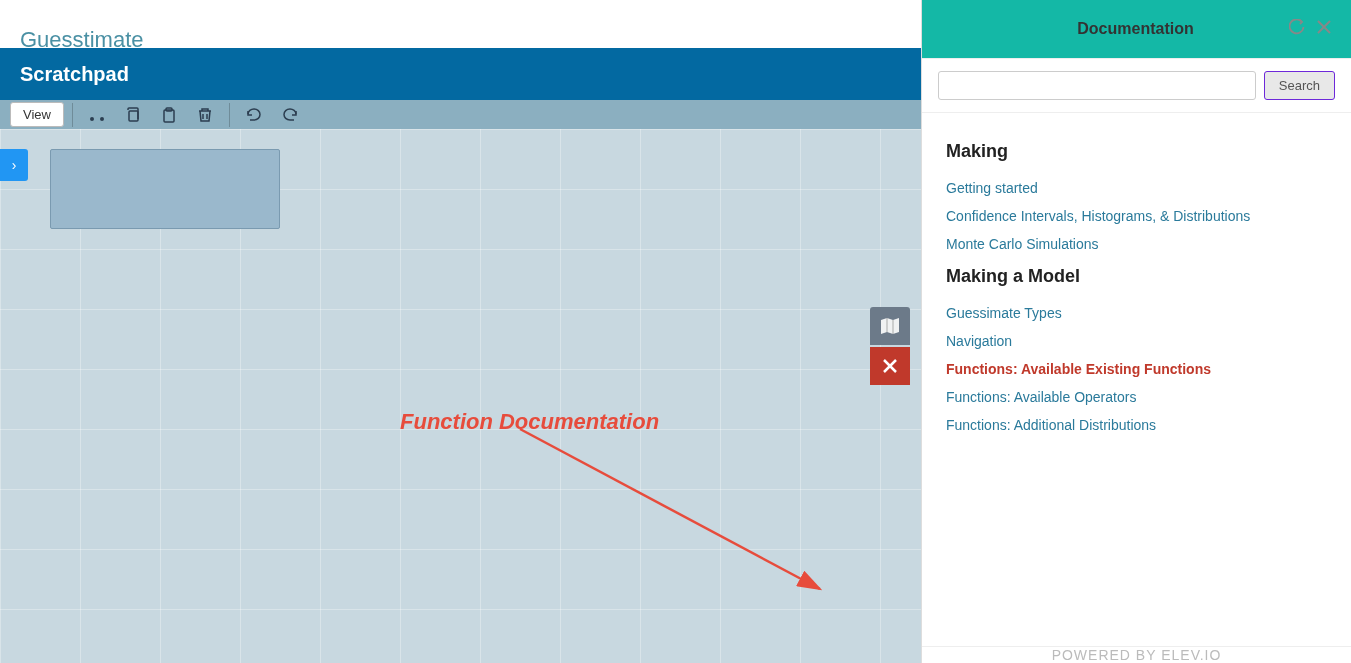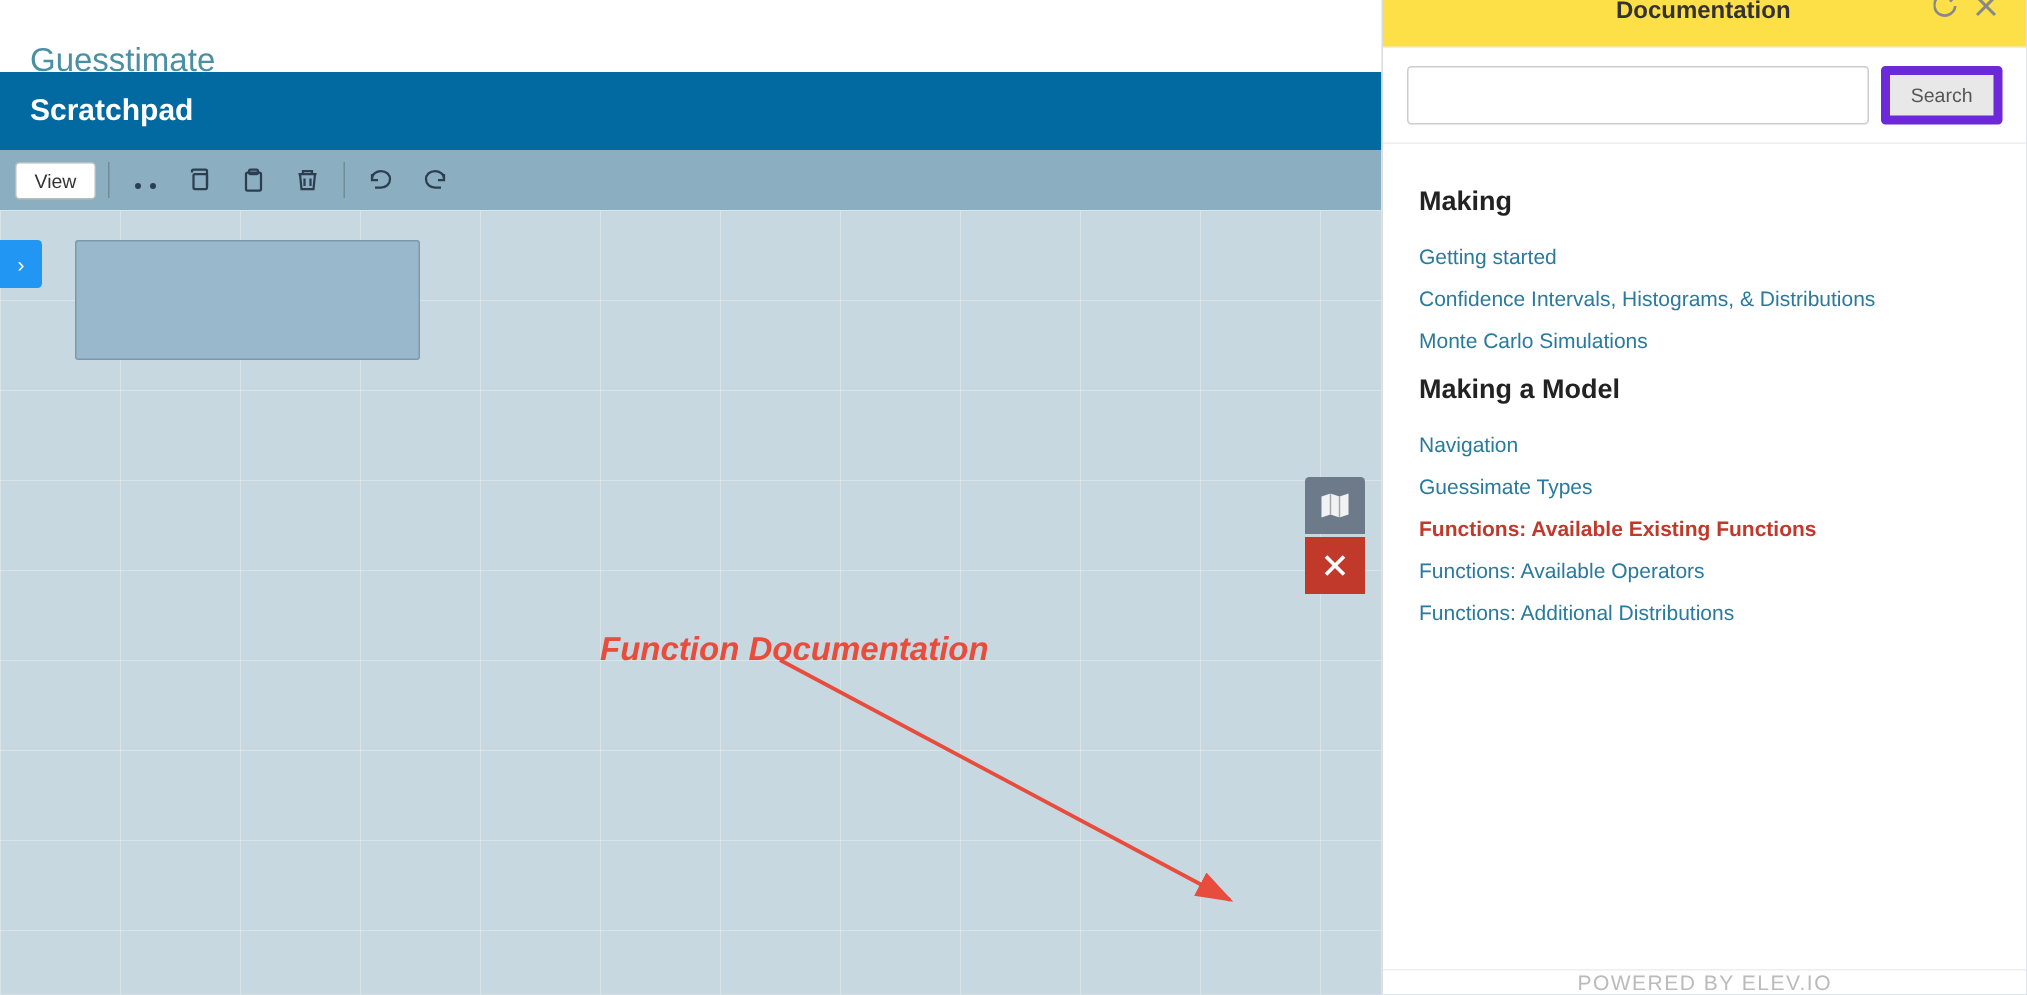--- a/index.html
+++ b/index.html
@@ -12,21 +12,21 @@
 
     
     .app-header { background: white; padding: 8px 20px; display: flex; align-items: center; height: 48px; }
     .app-title { font-size: 22px; color: #4a90a4; font-weight: 400; margin-top: 32px; }
 
     
     .scratchpad-header { background: #0369a1; padding: 0 20px; height: 52px; display: flex; align-items: center; }
     .scratchpad-title { color: white; font-size: 20px; font-weight: 600; }
 
     
-    .toolbar { background: #8bafc0; padding: 0 10px; height: 40px; display: flex; align-items: center; gap: 4px; }
+    .toolbar { background: #8bafc0; padding: 0 10px; height: 29px; display: flex; align-items: center; gap: 4px; }
     .toolbar-btn { background: none; border: none; cursor: pointer; padding: 4px 8px; color: #2c3e50; font-size: 14px; border-radius: 3px; display: flex; align-items: center; }
     .toolbar-divider { width: 1px; height: 24px; background: rgba(0,0,0,0.2); margin: 0 4px; }
     .view-btn { background: white; border: 1px solid #bbb; padding: 4px 12px; font-size: 13px; color: #333; border-radius: 3px; cursor: pointer; }
 
     
     .canvas-area { flex: 1; position: relative; overflow: hidden; }
     .grid-bg {
       width: 100%; height: 100%;
       background-color: #c8d8e0;
       background-image:
@@ -49,28 +49,28 @@
     .popup-close-btn { width: 40px; height: 38px; background: #c0392b; border: none; cursor: pointer; display: flex; align-items: center; justify-content: center; }
     .popup-map-btn svg, .popup-close-btn svg { fill: white; }
 
     
     .annotation { position: absolute; top: 280px; left: 400px; pointer-events: none; }
     .annotation-text { color: #e74c3c; font-size: 22px; font-weight: 700; font-style: italic; position: absolute; top: 0; left: 0; white-space: nowrap; }
 
     
     .doc-panel { width: 430px; background: white; border-left: 1px solid #ddd; display: flex; flex-direction: column; height: 663px; }
 
-    .doc-panel-header { background: #fde047; padding: 14px 20px; display: flex; align-items: flex-end; justify-content: space-between; border-bottom: 1px solid #eee; height: 32px; }
+    .doc-panel-header { background: #14b8a6; padding: 14px 20px; display: flex; align-items: center; justify-content: space-between; border-bottom: 1px solid #eee; height: 59px; }
     .doc-panel-title { font-size: 16px; font-weight: 600; color: #333; text-align: center; flex: 1; }
     .doc-panel-actions { display: flex; gap: 12px; align-items: center; }
     .doc-panel-action-btn { background: none; border: none; cursor: pointer; color: #888; font-size: 16px; }
 
     .doc-search-area { padding: 12px 16px; border-bottom: 1px solid #eee; display: flex; gap: 8px; }
     .doc-search-input { flex: 1; border: 1px solid #ccc; border-radius: 3px; padding: 6px 10px; font-size: 13px; outline: none; }
-    .doc-search-btn { background: #e8e8e8; border: 6px solid #6d28d9; border-radius: 3px; padding: 6px 14px; font-size: 13px; cursor: pointer; color: #555; }
+    .doc-search-btn { background: #e8e8e8; border: 1px solid #6d28d9; border-radius: 3px; padding: 6px 14px; font-size: 13px; cursor: pointer; color: #555; }
 
     .doc-content { flex: 1; overflow-y: auto; padding: 20px 24px; }
 
     .doc-section-title { font-size: 18px; font-weight: 700; color: #222; margin-bottom: 12px; margin-top: 8px; }
     .doc-section-title:not(:first-child) { margin-top: 28px; }
 
     .doc-link { display: block; padding: 6px 0; font-size: 14px; color: #2a7a9b; cursor: pointer; text-decoration: none; border: none; background: none; text-align: left; width: 100%; }
     .doc-link.active { color: #c0392b; font-weight: 600; }
 
     .doc-footer { padding: 0; text-align: center; font-size: 14px; color: #bbb; letter-spacing: 1px; border-top: 1px solid #eee; }
@@ -207,22 +207,22 @@
 
       <div>
         <div class="doc-section-title">Making</div>
         <a class="doc-link">Getting started</a>
         <a class="doc-link">Confidence Intervals, Histograms, &amp; Distributions</a>
         <a class="doc-link">Monte Carlo Simulations</a>
       </div>
 
       <div>
         <div class="doc-section-title">Making a Model</div>
+        <a class="doc-link">Guessimate Types</a>
         <a class="doc-link">Navigation</a>
-        <a class="doc-link">Guessimate Types</a>
         <a class="doc-link active">Functions: Available Existing Functions</a>
         <a class="doc-link">Functions: Available Operators</a>
         <a class="doc-link">Functions: Additional Distributions</a>
       </div>
     </div>
 
     <div class="doc-footer">POWERED BY ELEV.IO</div>
   </div>
 </div>
 

